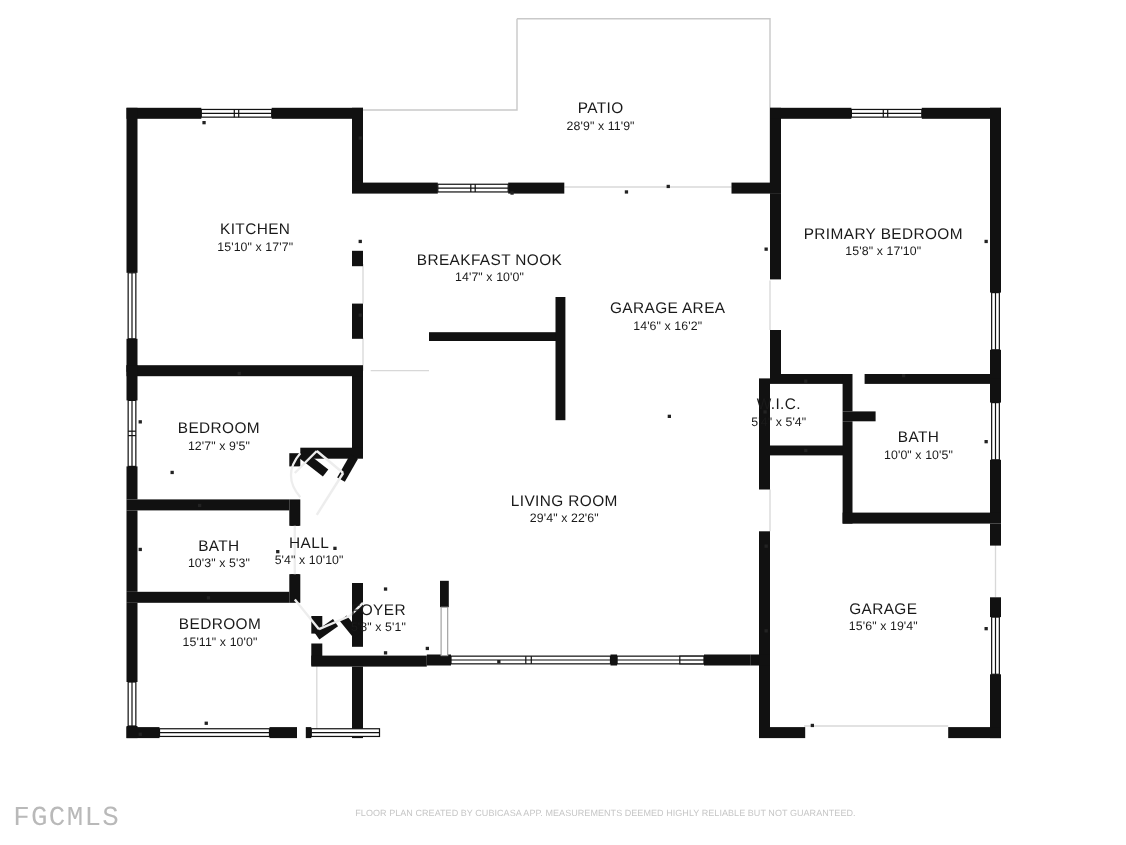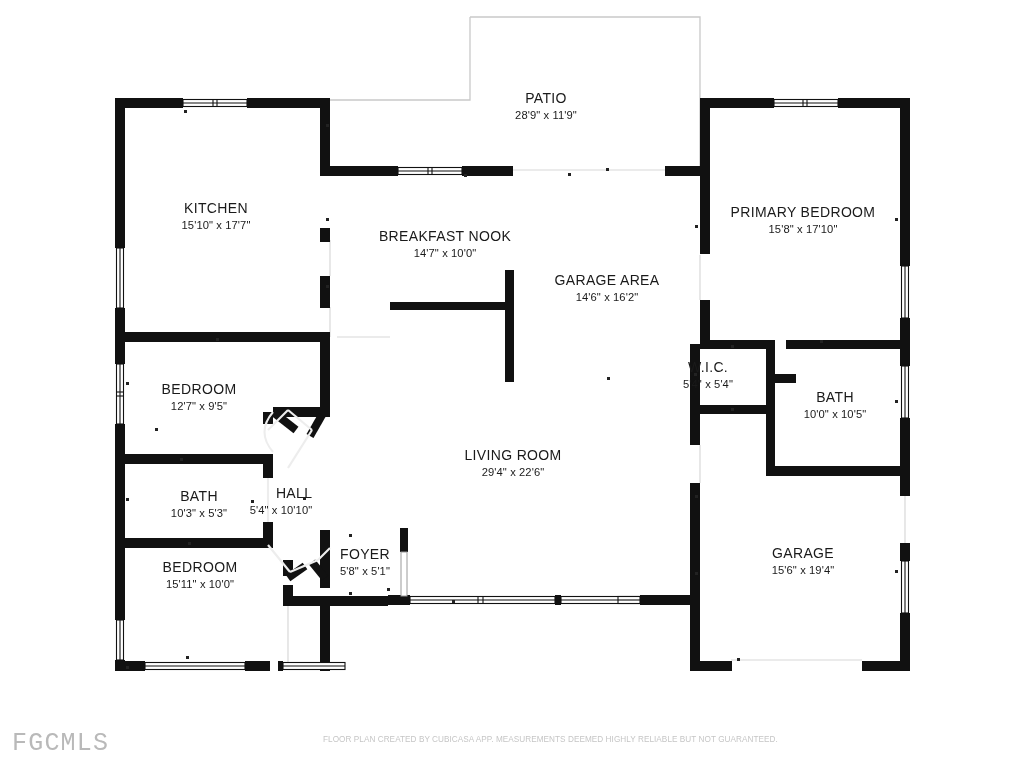--- a/index.html
+++ b/index.html
@@ -311,21 +311,21 @@
       <rect x="349" y="592" width="3" height="3"></rect>
       <rect x="387" y="588" width="3" height="3"></rect>
       <rect x="452" y="600" width="3" height="3"></rect>
       <rect x="303" y="497" width="3" height="3"></rect>
       <rect x="251" y="500" width="3" height="3"></rect>
       <rect x="155" y="428" width="3" height="3"></rect>
     </g>
 
   </svg>
 
-  <div class="room-label" style="left:216px; top:216px;">
+  <div class="room-label" style="left:232px; top:216px;">
     <span class="rname">KITCHEN</span>
     <span class="rdim">15'10" x 17'7"</span>
   </div>
   <div class="room-label" style="left:546px; top:106px;">
     <span class="rname">PATIO</span>
     <span class="rdim">28'9" x 11'9"</span>
   </div>
   <div class="room-label" style="left:803px; top:220px;text-align:center;">
     <span class="rname">PRIMARY BEDROOM</span>
     <span class="rdim">15'8" x 17'10"</span>
@@ -351,25 +351,25 @@
     <span class="rdim">12'7" x 9'5"</span>
   </div>
   <div class="room-label" style="left:513px; top:463px;">
     <span class="rname">LIVING ROOM</span>
     <span class="rdim">29'4" x 22'6"</span>
   </div>
   <div class="room-label" style="left:199px; top:504px;">
     <span class="rname">BATH</span>
     <span class="rdim">10'3" x 5'3"</span>
   </div>
-  <div class="room-label" style="left:281px; top:501px;text-align:right;">
+  <div class="room-label" style="left:281px; top:501px;">
     <span class="rname">HALL</span>
     <span class="rdim">5'4" x 10'10"</span>
   </div>
-  <div class="room-label" style="left:365px; top:562px;">
+  <div class="room-label" style="left:344px; top:562px;">
     <span class="rname">FOYER</span>
     <span class="rdim">5'8" x 5'1"</span>
   </div>
   <div class="room-label" style="left:803px; top:561px;">
     <span class="rname">GARAGE</span>
     <span class="rdim">15'6" x 19'4"</span>
   </div>
   <div class="room-label" style="left:200px; top:575px;">
     <span class="rname">BEDROOM</span>
     <span class="rdim">15'11" x 10'0"</span>

